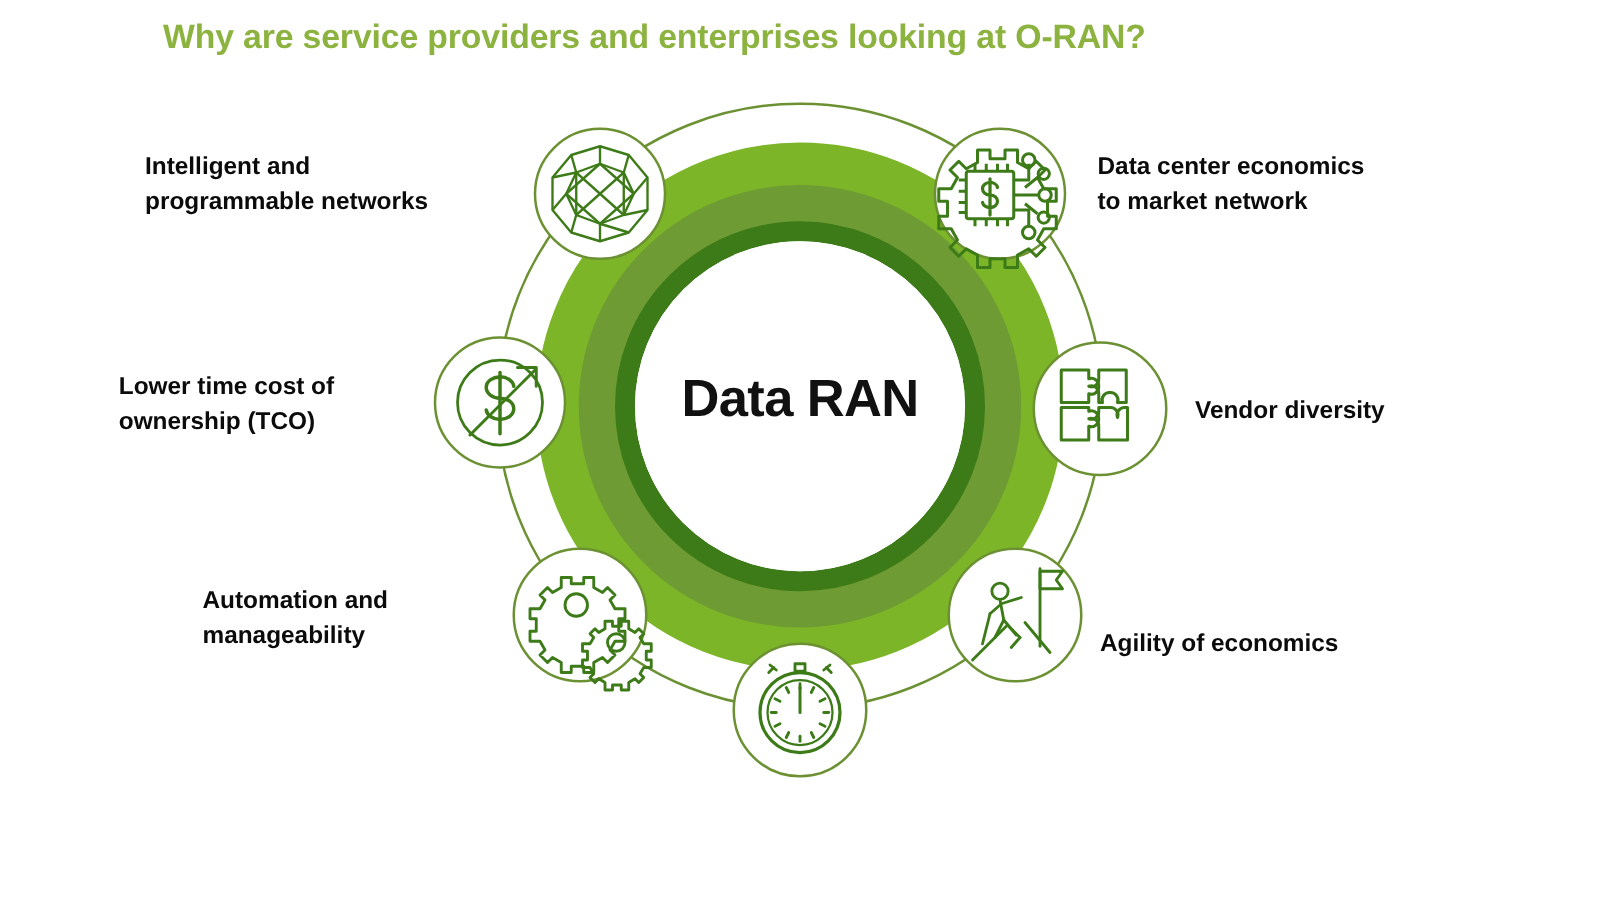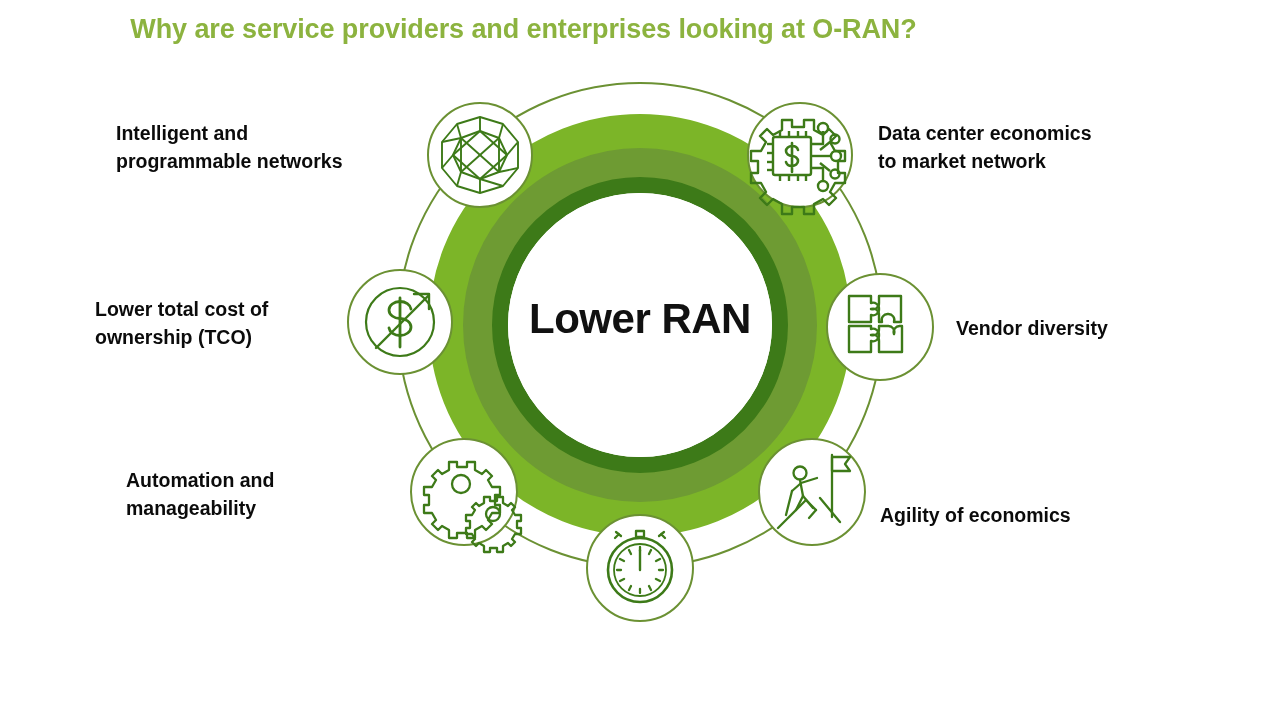--- a/index.html
+++ b/index.html
@@ -67,21 +67,21 @@
     white-space: pre-line;
   }
   .label.right-align { text-align: left; }
   .label.left-align  { text-align: left; }
   .label.center-align{ text-align: center; }
 
   #label-intelligent      { right: 884px; top: 120px; width: 280px; }
   #label-datacenter       { left: 878px;  top: 120px; width: 300px; }
   #label-tco              { right: 955px; top: 296px; width: 230px; }
   #label-vendor           { left: 956px;  top: 315px; width: 260px; }
-  #label-automation       { right: 924px; top: 467px; width: 230px; }
+  #label-automation       { right: 888px; top: 467px; width: 230px; }
   #label-agility          { left: 880px;  top: 502px; width: 260px; }
   #label-faster           { left: 500px;  top: 638px; width: 280px; }
 </style>
 </head>
 <body>
 
 <div id="title">Why are service providers and enterprises looking at O-RAN?</div>
 
 <div id="stage">
 
@@ -246,29 +246,29 @@
         <line x1="629" y1="590" x2="631" y2="586"></line>
         <line x1="620" y1="581" x2="624" y2="579"></line>
         <line x1="617" y1="570" x2="621" y2="570"></line>
         <line x1="620" y1="559" x2="624" y2="561"></line>
         <line x1="629" y1="550" x2="631" y2="554"></line>
       </g>
     </g>
 
   </svg>
 
-  <div id="center-label">Lower RAN</div>
+  <div id="center-label">Data RAN</div>
 
   <div class="label right-align" id="label-intelligent">Intelligent and
 programmable networks</div>
 
   <div class="label left-align" id="label-datacenter">Data center economics
 to market network</div>
 
-  <div class="label right-align" id="label-tco">Lower total cost of
+  <div class="label right-align" id="label-tco">Lower time cost of
 ownership (TCO)</div>
 
   <div class="label left-align" id="label-vendor">Vendor diversity</div>
 
   <div class="label right-align" id="label-automation">Automation and
 manageability</div>
 
   <div class="label left-align" id="label-agility">Agility of economics</div>
 
 

